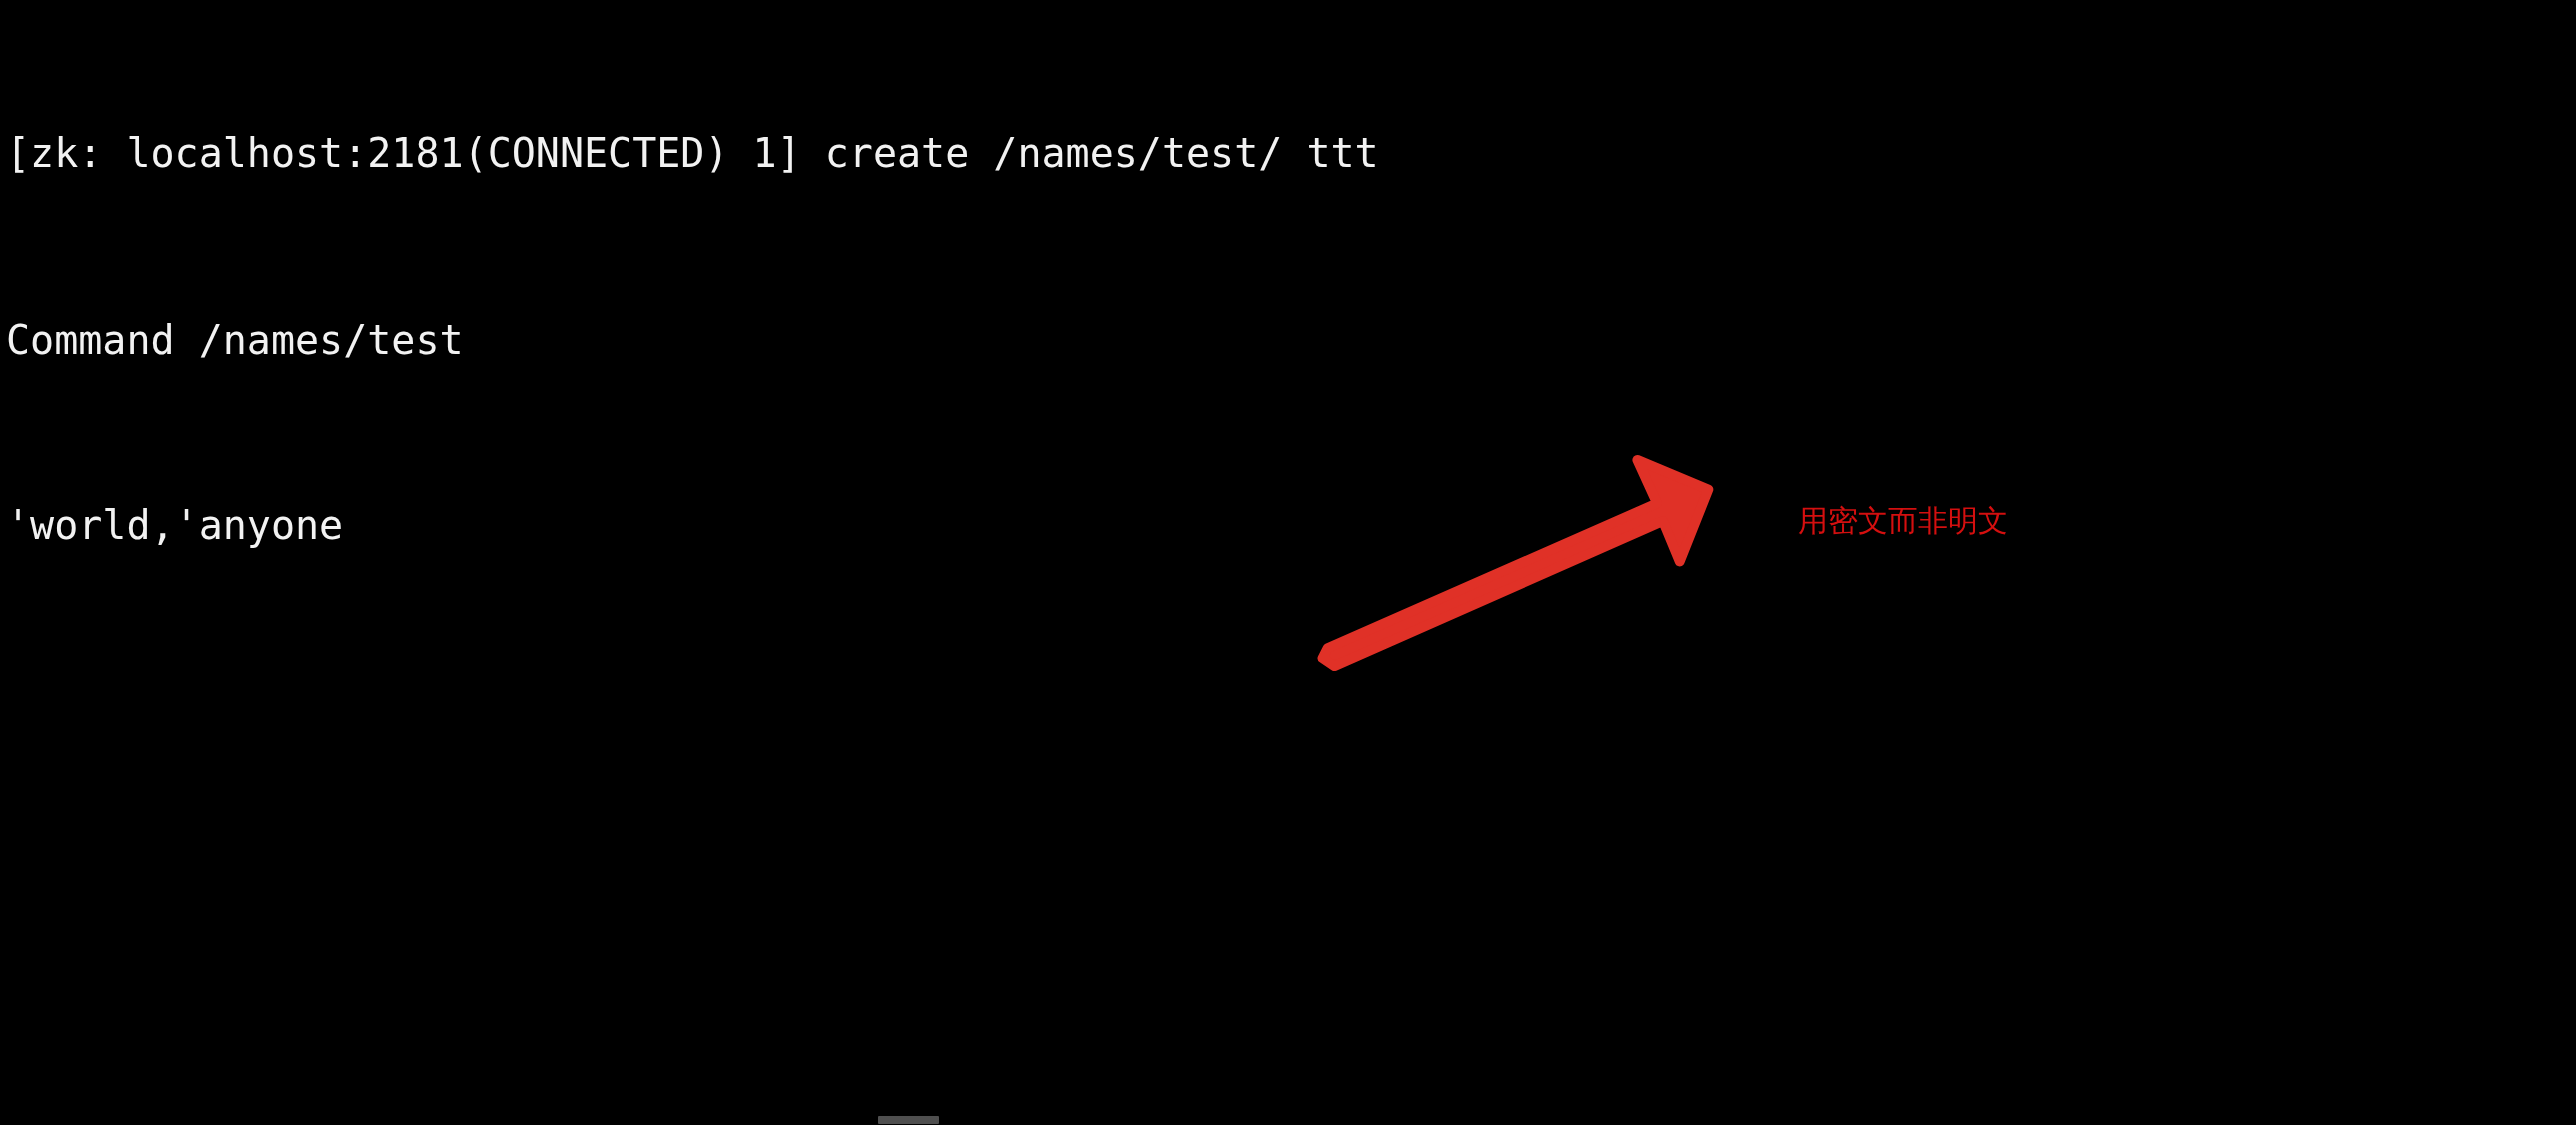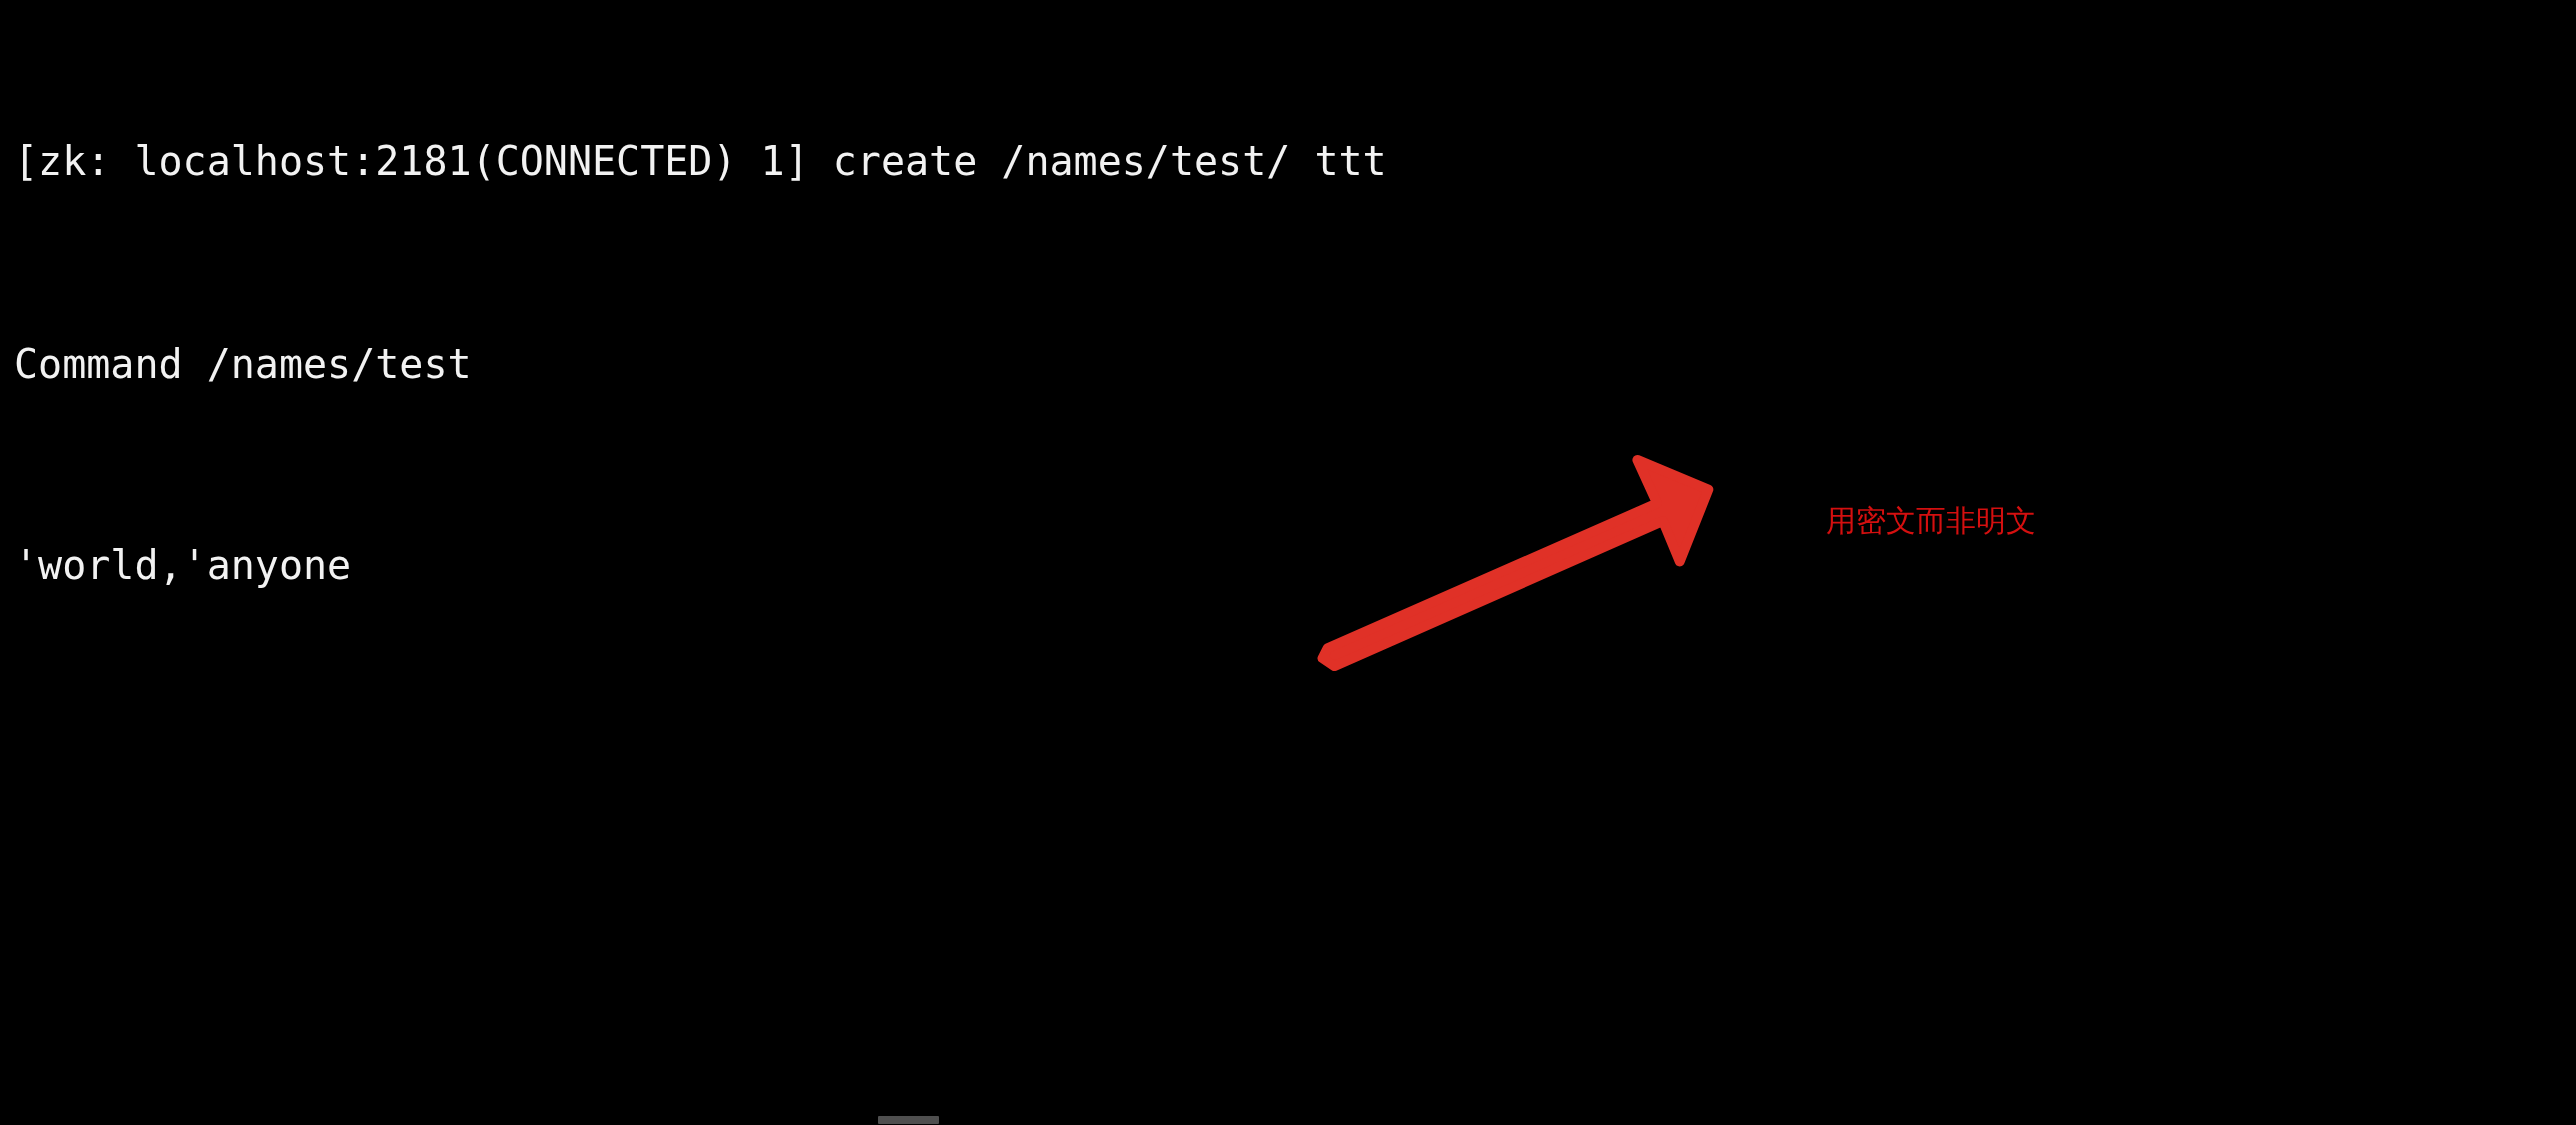--- a/index.html
+++ b/index.html
@@ -25,21 +25,21 @@
     font-family: "DejaVu Sans Mono", "Liberation Mono", monospace;
     font-size: 40px;
     line-height: 59px;
     color: #f2f2f2;
     white-space: pre;
     letter-spacing: 0px;
   }
   .line {
     display: block;
     height: 59px;
-    margin: 12px;
+    margin: 4px;
     padding: 0 0 0 2px;
     white-space: pre;
     overflow: visible;
   }
   .line:first-child {
     padding-top: 2px;
     height: 61px;
   }
   
   #annotation-layer {
@@ -52,21 +52,20 @@
   }
   #annotation-text {
     position: absolute;
     left: 1798px;
     top: 503px;
     font-family: "DejaVu Sans", "Liberation Sans", sans-serif;
     font-size: 30px;
     line-height: 36px;
     color: #d40f0f;
     white-space: pre;
-    margin-left: 28px;
   }
   #scrollbar-track {
     position: absolute;
     left: 0;
     bottom: 0;
     width: 2576px;
     height: 12px;
     background: #000000;
   }
   #scrollbar-thumb {

